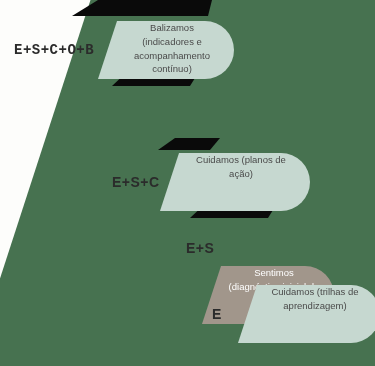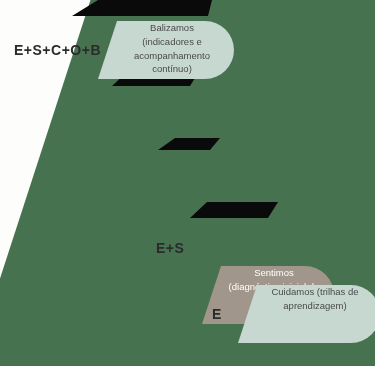--- a/index.html
+++ b/index.html
@@ -72,37 +72,41 @@
 </style>
 </head>
 <body>
 
 <div id="stage">
 
   <div class="band"></div>
 
   <div class="row" style="top:17px;">
     <div class="wedge w0" style="left:72px;width:140px;top:-17px;"></div>
-    <div class="label" style="left:14px;">E+S+C+O+B</div>
+    <div class="label" style="left:14px;font-family:Liberation Mono, monospace;">E+S+C+O+B</div>
     <div class="pill mint" style="left:98px;width:136px;">
       <span class="ptxt">Balizamos (indicadores e acompanhamento contínuo)</span>
     </div>
   </div>
 
   <div class="row" style="top:83px;">
     <div class="wedge" style="left:112px;width:88px;top:-13px;"></div>
   </div>
 
   <div class="row" style="top:149px;">
     <div class="wedge" style="left:158px;width:62px;top:-11px;height:12px;"></div>
+    <div class="label" style="left:112px;">E+S+C</div>
+    <div class="pill mint" style="left:160px;width:150px;">
+      <span class="ptxt">Cuidamos (planos de ação)</span>
+    </div>
   </div>
 
   <div class="row" style="top:215px;">
     <div class="wedge" style="left:190px;width:88px;top:-13px;"></div>
-    <div class="label" style="left:156px;">E+S</div>
+    <div class="label" style="left:186px;">E+S</div>
     <div class="pill taupe" style="left:202px;width:132px;margin-top:47px;">
       <span class="ptxt">Sentimos (diagnóstico inicial de riscos)</span>
     </div>
   </div>
 
   <div class="row" style="top:281px;">
     <div class="wedge" style="left:225px;width:78px;top:-12px;"></div>
     <div class="label" style="left:212px;">E</div>
     <div class="pill mint" style="left:238px;width:142px;">
       <span class="ptxt">Cuidamos (trilhas de aprendizagem)</span>

